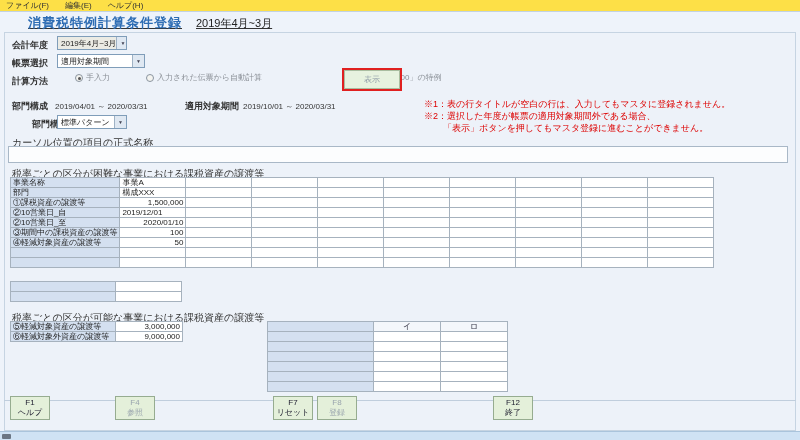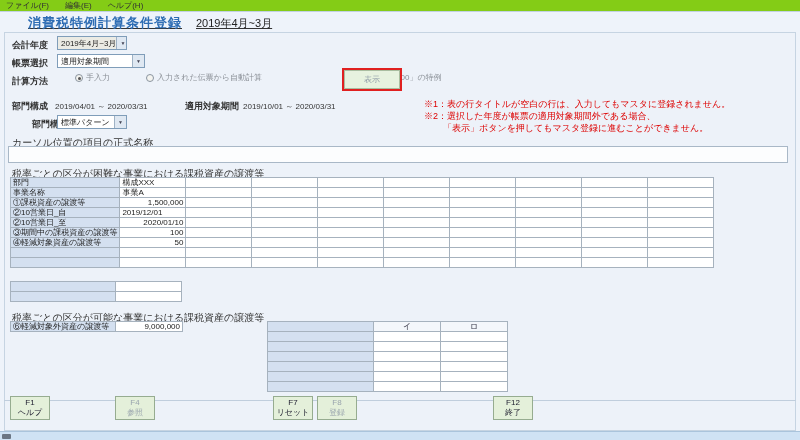--- a/index.html
+++ b/index.html
@@ -5,21 +5,21 @@
   * { margin:0; padding:0; box-sizing:border-box; }
   html,body { width:800px; height:440px; }
   body {
     position:relative; overflow:hidden;
     font-family:"Liberation Sans", sans-serif;
     background:#eef3fa; color:#333;
   }
   
   .menubar {
     position:absolute; left:0; top:0; width:800px; height:12px;
-    background:#84cc16; border-bottom:1px solid #c2d2e2;
+    background:#fde047; border-bottom:1px solid #c2d2e2;
     display:flex; align-items:center; padding-left:4px; gap:12px;
     font-size:8px; color:#333;
   }
   .menubar .mitem { cursor:default; padding:0 2px; }
   
   .titlebar { position:absolute; left:28px; top:14px; height:18px; display:flex; align-items:center; gap:14px;text-decoration:underline; }
   .app-title { font-size:13px; font-weight:bold; color:#2e6db4; letter-spacing:1px; }
   .app-period { font-size:11px; color:#222; }
   
   .panel {
@@ -158,34 +158,34 @@
   <div class="indent">「表示」ボタンを押してもマスタ登録に進むことができません。</div>
 </div>
 
 <span class="section-title" style="left:12px; top:136px;">カーソル位置の項目の正式名称</span>
 <div class="cursor-box"></div>
 
 <span class="section-title" style="left:12px; top:167px;">税率ごとの区分が困難な事業における課税資産の譲渡等</span>
 <table class="tbl" id="tbl-difficult">
     <tbody>
       <tr>
+        <td class="hcell" style="width: 105px;">事業名称</td>
+        <td class="" style="width: 66px;">事業A</td>
+        <td class="" style="width: 66px;"></td>
+        <td class="" style="width: 66px;"></td>
+        <td class="" style="width: 66px;"></td>
+        <td class="" style="width: 66px;"></td>
+        <td class="" style="width: 66px;"></td>
+        <td class="" style="width: 66px;"></td>
+        <td class="" style="width: 66px;"></td>
+        <td class="" style="width: 66px;"></td>
+      </tr>
+      <tr>
         <td class="hcell" style="width: 105px;">部門</td>
         <td class="" style="width: 66px;">構成XXX</td>
-        <td class="" style="width: 66px;"></td>
-        <td class="" style="width: 66px;"></td>
-        <td class="" style="width: 66px;"></td>
-        <td class="" style="width: 66px;"></td>
-        <td class="" style="width: 66px;"></td>
-        <td class="" style="width: 66px;"></td>
-        <td class="" style="width: 66px;"></td>
-        <td class="" style="width: 66px;"></td>
-      </tr>
-      <tr>
-        <td class="hcell" style="width: 105px;">事業名称</td>
-        <td class="" style="width: 66px;">事業A</td>
         <td class="" style="width: 66px;"></td>
         <td class="" style="width: 66px;"></td>
         <td class="" style="width: 66px;"></td>
         <td class="" style="width: 66px;"></td>
         <td class="" style="width: 66px;"></td>
         <td class="" style="width: 66px;"></td>
         <td class="" style="width: 66px;"></td>
         <td class="" style="width: 66px;"></td>
       </tr>
       <tr>
@@ -284,20 +284,24 @@
       <tr>
         <td class="hcell" style="width: 105px;"></td>
         <td class="" style="width: 66px;"></td>
       </tr>
     </tbody>
   </table>
 
 <span class="section-title" style="left:12px; top:311px;">税率ごとの区分が可能な事業における課税資産の譲渡等</span>
 <table class="tbl" id="tbl-possible">
     <tbody>
+      <tr>
+        <td class="hcell" style="width: 105px;">⑤軽減対象資産の譲渡等</td>
+        <td class="num" style="width: 67px;">3,000,000</td>
+      </tr>
       <tr>
         <td class="hcell" style="width: 105px;">⑥軽減対象外資産の譲渡等</td>
         <td class="num" style="width: 67px;">9,000,000</td>
       </tr>
     </tbody>
   </table>
 
 <table class="tbl" id="tbl-right">
     <tbody>
       <tr>

